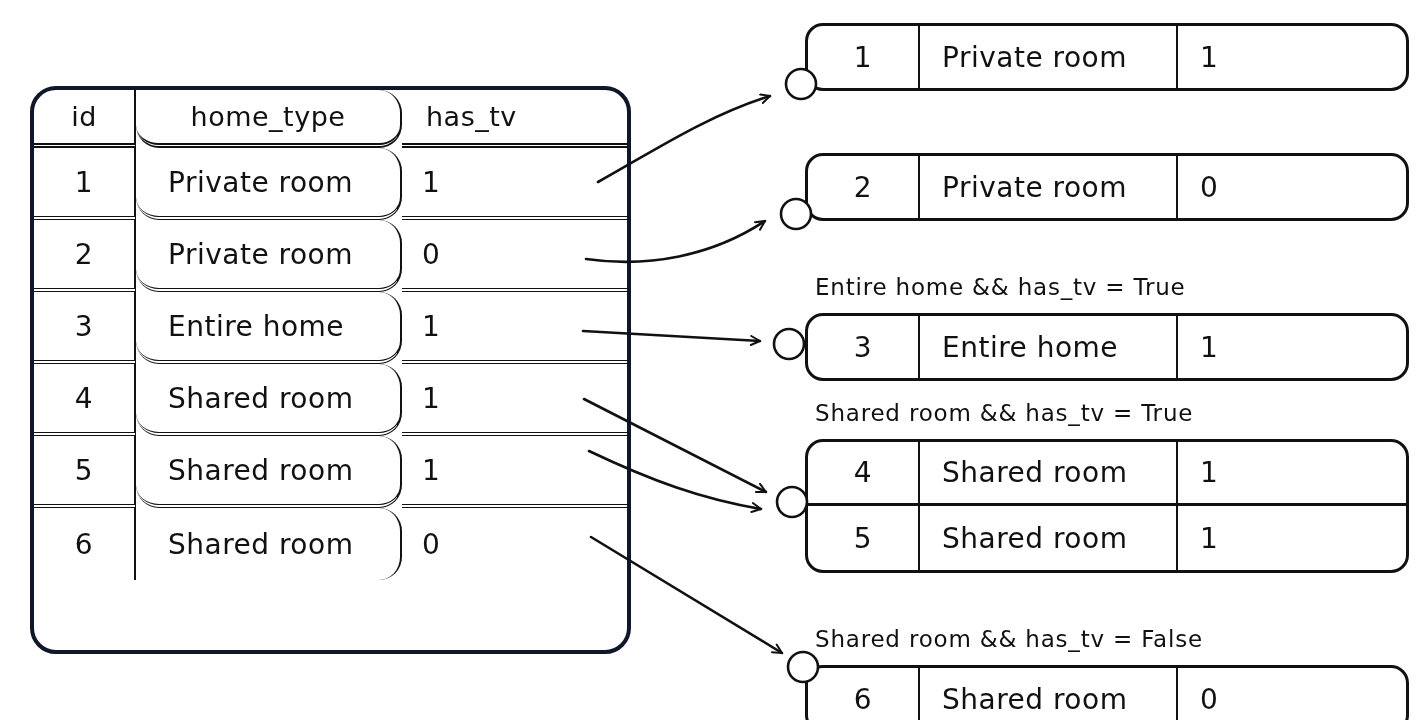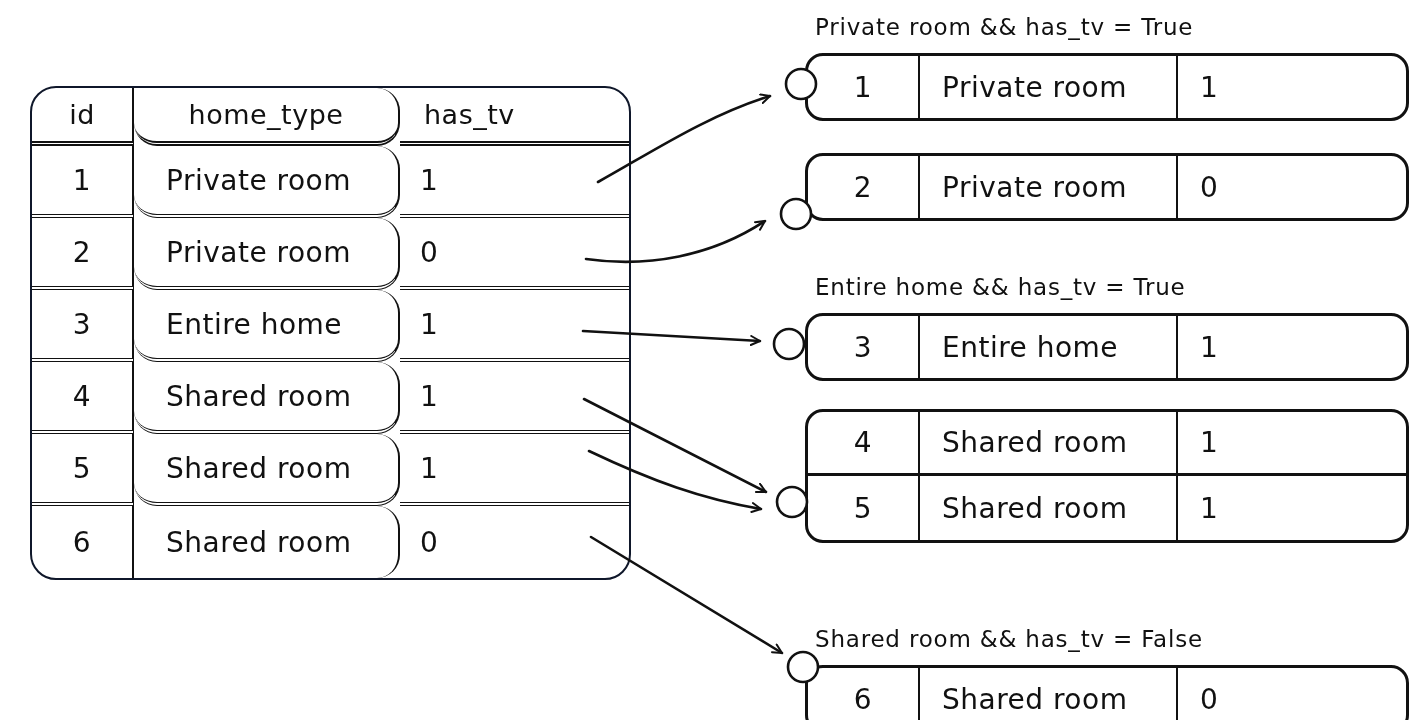--- a/index.html
+++ b/index.html
@@ -11,22 +11,22 @@
     width: 1427px;
     height: 720px;
     background: #ffffff;
     overflow: hidden;
   }
 
   
   .src-table {
     position: absolute;
     left: 30px; top: 86px;
-    width: 601px; height: 494px;
-    border: 2px solid #0f172a;
+    width: 601px; height: 568px;
+    border: 4px solid #0f172a;
     border-radius: 26px;
     display: grid;
     grid-template-columns: 102px 266px 1fr;
     grid-template-rows: 58px repeat(6, 72px);
     background: #ffffff;
   }
   .src-table .cell {
     display: flex;
     align-items: center;
     font-size: 28px;
@@ -115,21 +115,20 @@
     <div class="cell col0 rsep">5</div>
     <div class="cell col1 rsep">Shared room</div>
     <div class="cell col2 rsep">1</div>
 
     <div class="cell col0">6</div>
     <div class="cell col1">Shared room</div>
     <div class="cell col2">0</div>
   </div>
 
   <div class="group" style="top:12px">
-    <div class="group-label">Private room &amp;&amp; has_tv = True</div>
     <div class="group-box">
       <div class="gcell gc0">1</div>
       <div class="gcell gc1">Private room</div>
       <div class="gcell gc2">1</div>
     </div>
   </div>
 
   <div class="group" style="top:142px">
     <div class="group-box">
       <div class="gcell gc0">2</div>
@@ -141,20 +140,21 @@
   <div class="group" style="top:272px">
     <div class="group-label">Entire home &amp;&amp; has_tv = True</div>
     <div class="group-box">
       <div class="gcell gc0">3</div>
       <div class="gcell gc1">Entire home</div>
       <div class="gcell gc2">1</div>
     </div>
   </div>
 
   <div class="group" style="top:398px">
+    <div class="group-label">Shared room &amp;&amp; has_tv = True</div>
     <div class="group-box" style="grid-auto-rows:64px">
       <div class="gcell gc0 grsep">4</div>
       <div class="gcell gc1 grsep">Shared room</div>
       <div class="gcell gc2 grsep">1</div>
       <div class="gcell gc0">5</div>
       <div class="gcell gc1">Shared room</div>
       <div class="gcell gc2">1</div>
     </div>
   </div>
 

